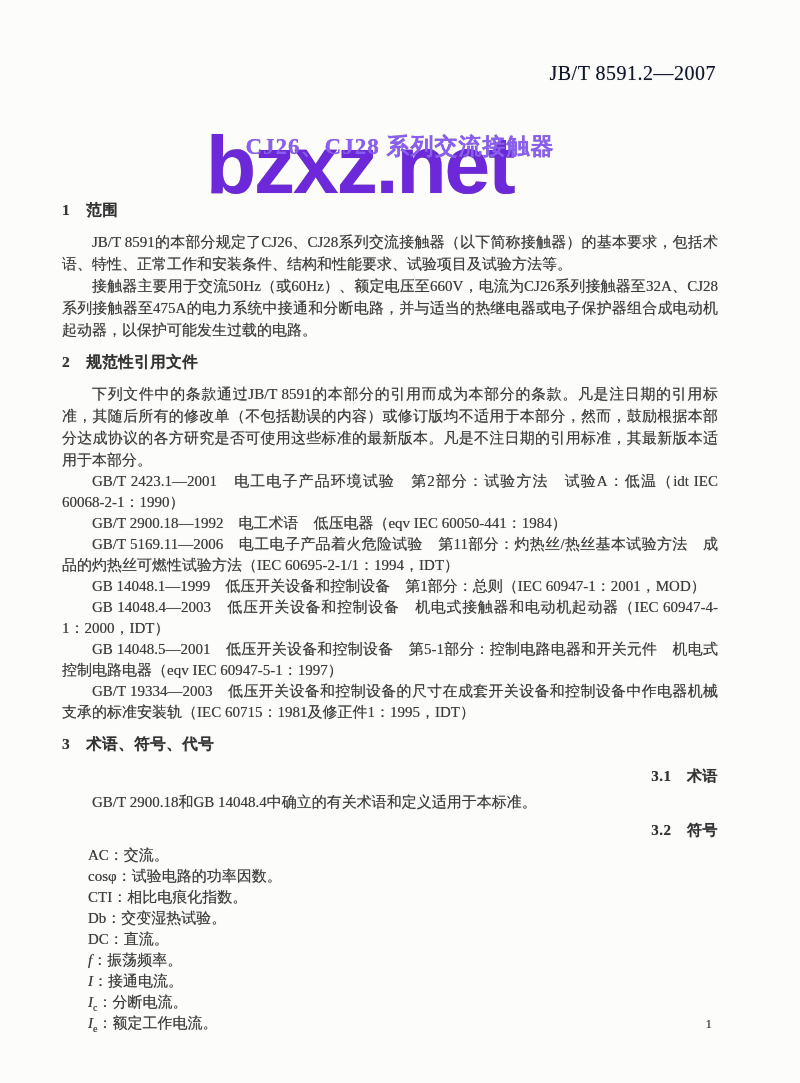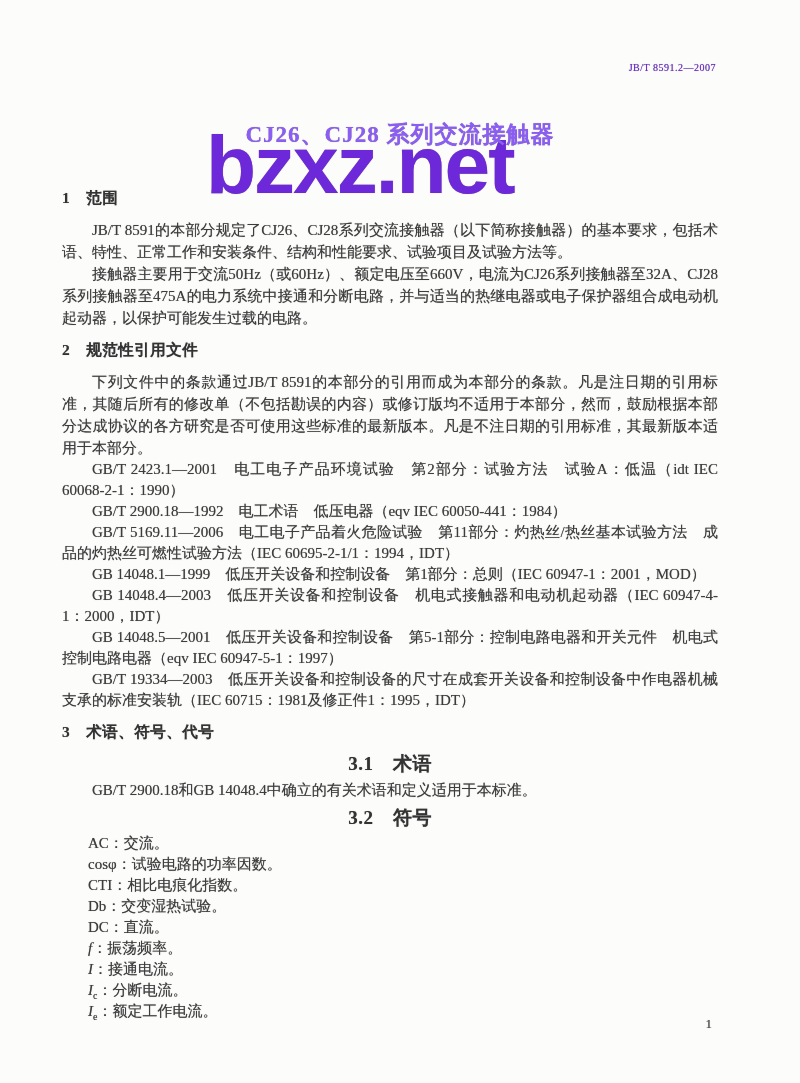--- a/index.html
+++ b/index.html
@@ -24,23 +24,23 @@
     font-weight:700;
     font-size:82px;
     letter-spacing:-2px;
     color:#6d28d9;
     user-select:none;
   }
   .header-right{
     position:relative;z-index:1;
     padding:62px 84px 0 0;
     text-align:right;
-    font-size:10px;
+    font-size:20px;
     letter-spacing:.5px;
-    color:#6d28d9;
+    color:#0f172a;
   }
   .doc-title{
     position:relative;z-index:1;
     margin:46px 0 0 0;
     text-align:center;
     font-size:23px;
     font-weight:700;
     letter-spacing:1px;
     color:#8b5cf6;
   }
@@ -51,22 +51,22 @@
     line-height:22px;
     text-align:justify;
   }
   h2.sec{
     font-size:15.5px;font-weight:700;color:#333;
     margin:10px 0 10px 0;line-height:22px;text-align:left;
     letter-spacing:.5px;
   }
   h2.first{ margin-top:37px; }
   h3.subsec{
-    font-size:19px;font-weight:700;color:#333;
-    margin:6px 0 4px 0;line-height:22px;text-align:center;
+    font-size:15px;font-weight:700;color:#333;
+    margin:6px 0 4px 0;line-height:22px;text-align:right;
     letter-spacing:.5px;
   }
   p{ margin:0; }
   p.ind{ text-indent:2em; }
   p.ref{ line-height:21px; }
   .symbols{ margin:4px 0 12px 26px; }
   .symbols p{ line-height:21px; text-align:left; }
   .sym{ font-family:"Liberation Serif", serif; }
   .it{ font-style:italic; }
   sub.sym-sub{ font-size:10px; line-height:0; }

